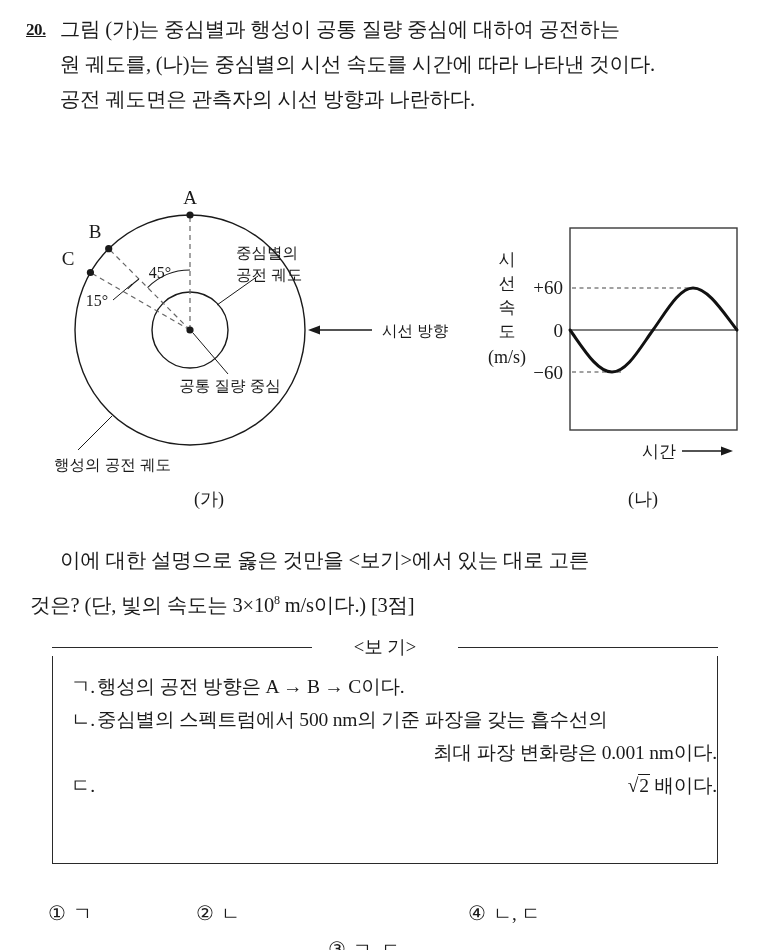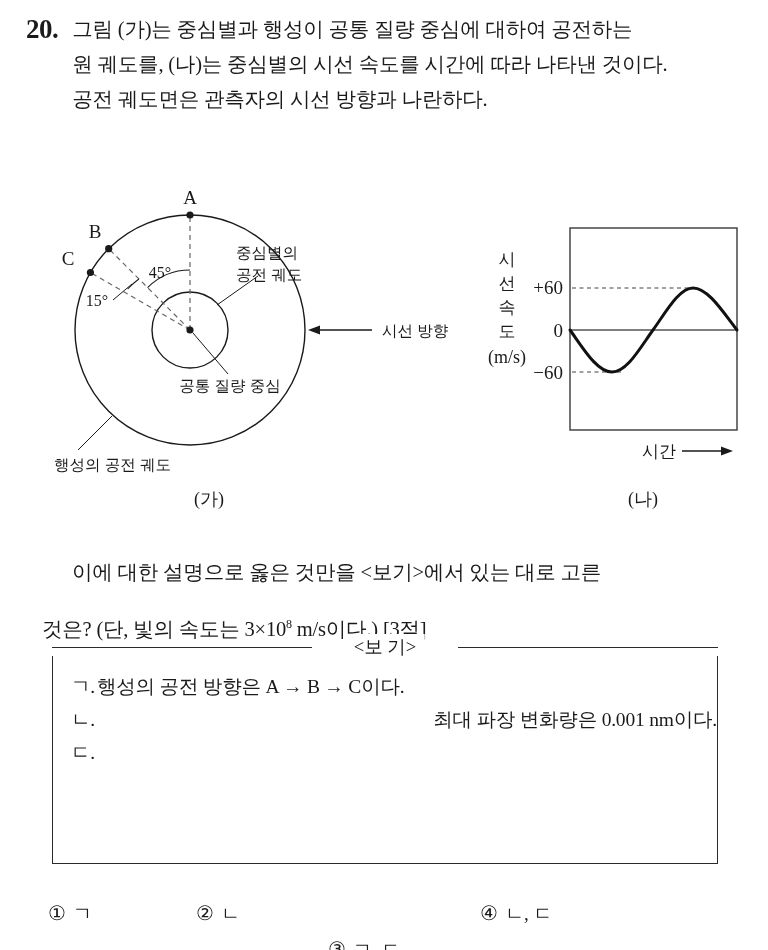--- a/index.html
+++ b/index.html
@@ -23,24 +23,25 @@
     top: 12px;
     width: 716px;
   }
   .stem-row {
     display: flex;
     align-items: flex-start;
   }
   .qnum {
     flex: 0 0 auto;
     font-weight: bold;
-    font-size: 27px;
+    font-size: 17px;
     line-height: 35px;
     padding-right: 14px;
     letter-spacing: -0.5px;
+    text-decoration: underline;
   }
   .stem-body {
     flex: 1 1 auto;
     font-size: 20.5px;
     line-height: 35px;
     letter-spacing: -0.2px;
   }
   .stem-body p {
     margin: 0;
     white-space: nowrap;
@@ -80,21 +81,21 @@
   
   .prompt {
     position: absolute;
     left: 26px;
     top: 538px;
     width: 716px;
     font-size: 20.5px;
     line-height: 36px;
     letter-spacing: -0.2px;
   }
-  .prompt p { margin: 16px; white-space: nowrap; }
+  .prompt p { margin: 4px; white-space: nowrap; }
   .prompt .indent { padding-left: 30px; }
   sup.exp { font-size: 12px; vertical-align: super; }
 
   
   .bogi-wrap {
     position: absolute;
     left: 52px;
     top: 638px;
     width: 666px;
   }
@@ -299,31 +300,33 @@
     <div class="bogi-item">
       <div class="bogi-mark">ㄱ.</div>
       <div class="bogi-text">
         <span class="l1">행성의 공전 방향은 A → B → C이다.</span>
       </div>
     </div>
 
     <div class="bogi-item">
       <div class="bogi-mark">ㄴ.</div>
       <div class="bogi-text">
+        <span class="l1">중심별의 스펙트럼에서 500 nm의 기준 파장을 갖는 흡수선의</span>
         <span class="cont">최대 파장 변화량은 0.001 nm이다.</span>
       </div>
     </div>
 
     <div class="bogi-item">
       <div class="bogi-mark">ㄷ.</div>
       <div class="bogi-text">
+        <span class="cont"><span class="sqrt"><span>√</span><span class="radicand">2</span></span><span> 배이다.</span></span>
       </div>
     </div>
 
   </div>
 </div>
 
 <div class="choices">
   <div class="choice" style="left:0px;   top:0px;"><span class="circled">①</span><span>ㄱ</span></div>
   <div class="choice" style="left:148px; top:0px;"><span class="circled">②</span><span>ㄴ</span></div>
   <div class="choice" style="left:280px; top:0px;margin-top:36px;"><span class="circled">③</span><span>ㄱ, ㄷ</span></div>
-  <div class="choice" style="left:432px; top:0px;"><span class="circled">④</span><span>ㄴ, ㄷ</span></div>
+  <div class="choice" style="left:420px; top:0px;"><span class="circled">④</span><span>ㄴ, ㄷ</span></div>
 </div>
 
 </body></html>

